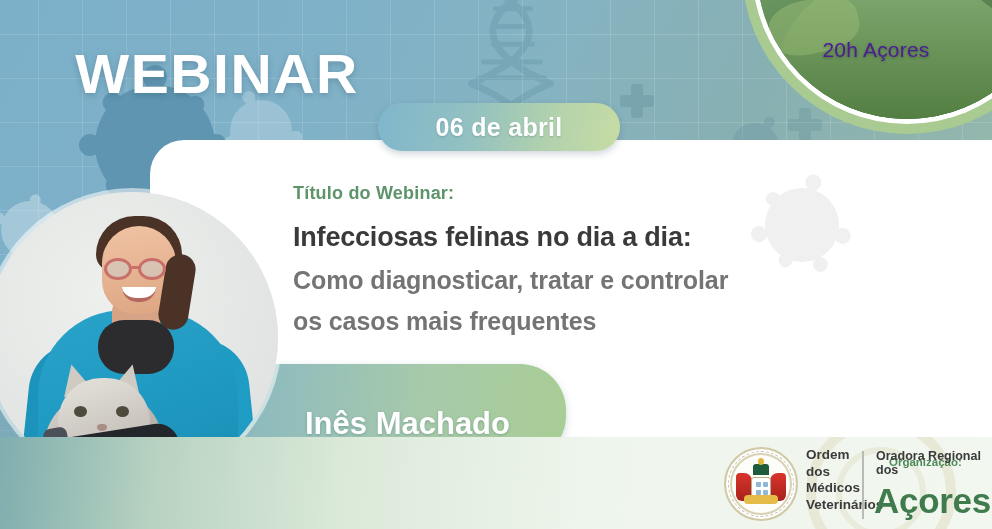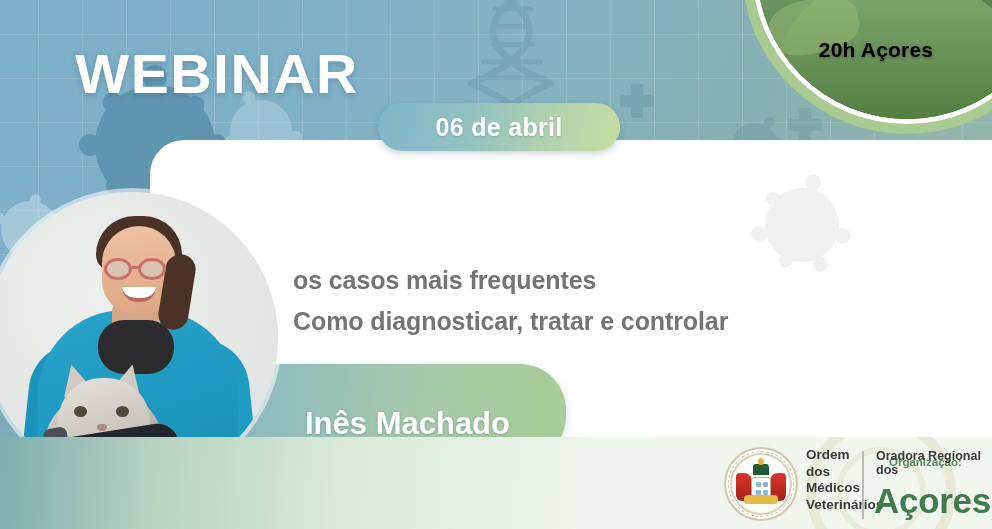--- a/index.html
+++ b/index.html
@@ -112,22 +112,22 @@
     transform:rotate(-12deg);
   }
   .azores-photo .shade{
     position:absolute; inset:0;
     background:linear-gradient(180deg, rgba(255,255,255,.08), rgba(0,0,0,.10));
   }
 
   .times{
     position:absolute; left:768px; top:36px; width:216px;
     text-align:center;
-    color:#000000;
-    font-weight:700;
+    color:#4c1d95;
+    font-weight:400;
     font-size:21px;
     line-height:27px;
     letter-spacing:.2px;
     text-shadow:0 1px 3px rgba(0,0,0,.33);
     font-stretch:condensed;
   }
 
   
   .webinar{
     position:absolute; left:78px; top:46px;
@@ -588,23 +588,25 @@
           <i style="width:42px;background:#f0f0f0;"></i>
           <b style="left:36px;width:16px;height:16px;background:#f0f0f0;"></b>
         </div>
     </div>
   </div>
 
   <div class="date-pill">
     <span>06 de abril</span>
   </div>
 
+  <div class="title-label">Título do Webinar:</div>
+  <div class="title-main">Infecciosas felinas no dia a dia:</div>
   <div class="title-sub">
+    <div>Como diagnosticar, tratar e controlar</div>
     <div>os casos mais frequentes</div>
-    <div>Como diagnosticar, tratar e controlar</div>
   </div>
 
   <div class="speaker-panel"></div>
   <div class="speaker-name">Inês Machado</div>
 
   <div class="vet-circle">
     <div class="vet-bg"></div>
     <div class="vet-shoulderL"></div>
     <div class="vet-shoulderR"></div>
     <div class="vet-scrub"></div>

